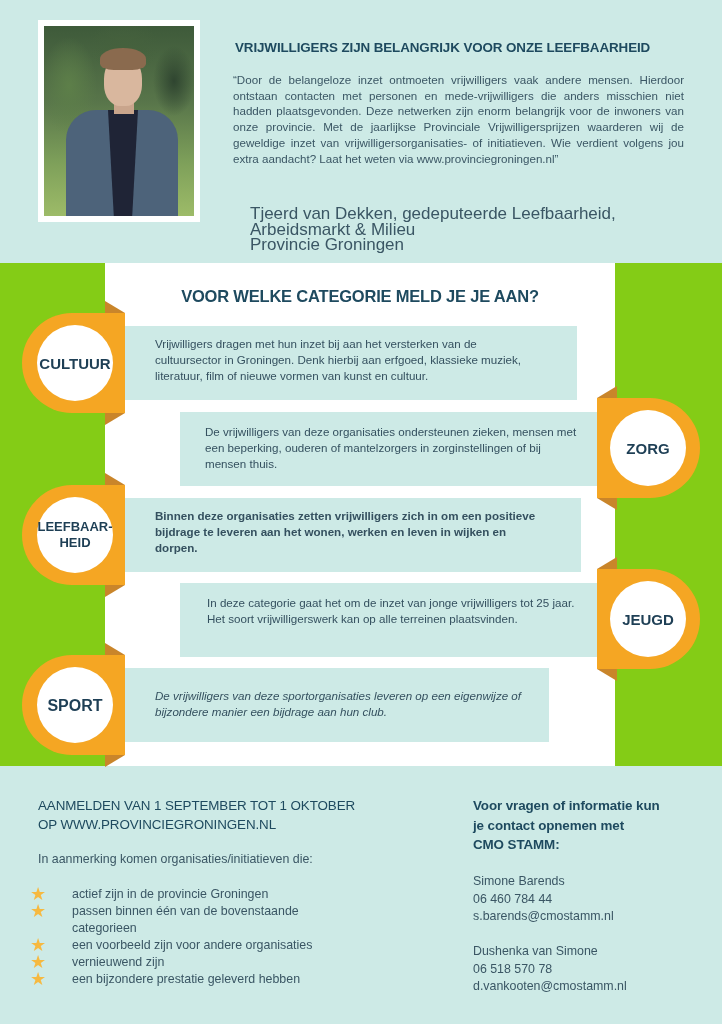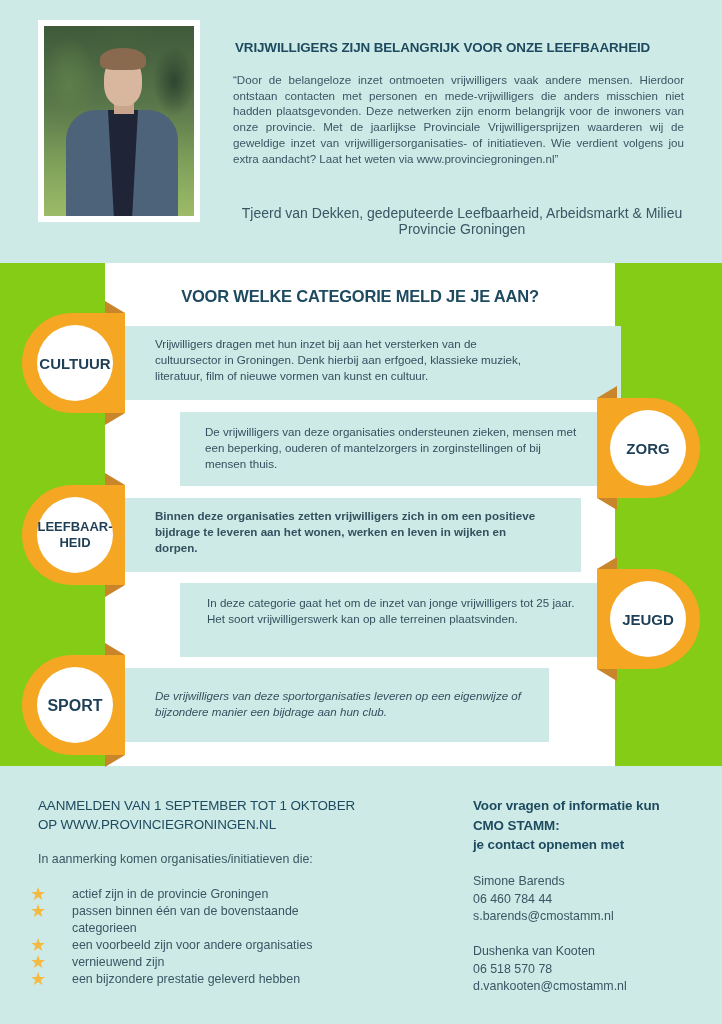--- a/index.html
+++ b/index.html
@@ -51,22 +51,22 @@
   .intro-title {
     position: absolute; left: 235px; top: 40px; width: 450px;
     font-size: 13.4px; font-weight: bold; color: #1e4a5f; letter-spacing: -0.1px;
     white-space: nowrap;
   }
   .intro-quote {
     position: absolute; left: 233px; top: 72px; width: 451px;
     font-size: 11.6px; line-height: 15.7px; color: #3a5664; text-align: justify;
   }
   .intro-author {
-    position: absolute; left: 232px; top: 206px; width: 460px;
-    font-size: 14px; line-height: 15.7px; color: #3a5664; text-align: center;
+    position: absolute; left: 250px; top: 206px; width: 460px;
+    font-size: 17px; line-height: 15.7px; color: #3a5664;
   }
 
   
   .cat-section {
     position: absolute; left: 0; top: 263px; width: 722px; height: 503px;
     background: #84cc16;
   }
   .cat-panel {
     position: absolute; left: 105px; top: 0; width: 510px; height: 503px; background: #ffffff;
   }
@@ -157,21 +157,21 @@
   <p class="intro-quote">“Door de belangeloze inzet ontmoeten vrijwilligers vaak andere mensen. Hierdoor ontstaan contacten met personen en mede-vrijwilligers die anders misschien niet hadden plaatsgevonden. Deze netwerken zijn enorm belangrijk voor de inwoners van onze provincie. Met de jaarlijkse Provinciale Vrijwilligersprijzen waarderen wij de geweldige inzet van vrijwilligersorganisaties- of initiatieven. Wie verdient volgens jou extra aandacht? Laat het weten via www.provinciegroningen.nl”</p>
   <div class="intro-author">
     <div>Tjeerd van Dekken, gedeputeerde Leefbaarheid, Arbeidsmarkt &amp; Milieu</div>
     <div>Provincie Groningen</div>
   </div>
 
   <div class="cat-section">
     <div class="cat-panel"></div>
     <h2 class="cat-title">VOOR WELKE CATEGORIE MELD JE JE AAN?</h2>
 
-    <div class="cat-box" style="left:125px; top:63px; width:496px; height:74px;">
+    <div class="cat-box" style="left:125px; top:63px; width:452px; height:74px;">
       <p style="left:30px; top:10px; width:385px;">Vrijwilligers dragen met hun inzet bij aan het versterken van de cultuursector in Groningen. Denk hierbij aan erfgoed, klassieke muziek, literatuur, film of nieuwe vormen van kunst en cultuur.</p>
     </div>
     <div class="ribbon left" style="left:0; top:38px;">
       <div class="fold-top"></div>
         <div class="fold-bot"></div>
       <div class="band"></div>
       <div class="circle">CULTUUR</div>
     </div>
 
     <div class="cat-box" style="left:180px; top:149px; width:420px; height:74px;">
@@ -226,27 +226,27 @@
   <ul class="criteria">
     <li><span class="star">★</span><span>actief zijn in de provincie Groningen</span></li>
     <li><span class="star">★</span><span>passen binnen één van de bovenstaande categorieen</span></li>
     <li><span class="star">★</span><span>een voorbeeld zijn voor andere organisaties</span></li>
     <li><span class="star">★</span><span>vernieuwend zijn</span></li>
     <li><span class="star">★</span><span>een bijzondere prestatie geleverd hebben</span></li>
   </ul>
 
   <div class="contact-head">
     <div>Voor vragen of informatie kun</div>
+    <div>je contact opnemen met</div>
     <div>CMO STAMM:</div>
-    <div>je contact opnemen met</div>
   </div>
   <div class="contact" style="top:873px;">
     <div>Simone Barends</div>
     <div>06 460 784 44</div>
     <div>s.barends@cmostamm.nl</div>
   </div>
   <div class="contact" style="top:943px;">
-    <div>Dushenka van Kooten</div>
+    <div>Dushenka van Simone</div>
     <div>06 518 570 78</div>
     <div>d.vankooten@cmostamm.nl</div>
   </div>
 
 </div>
 
 </body></html>

